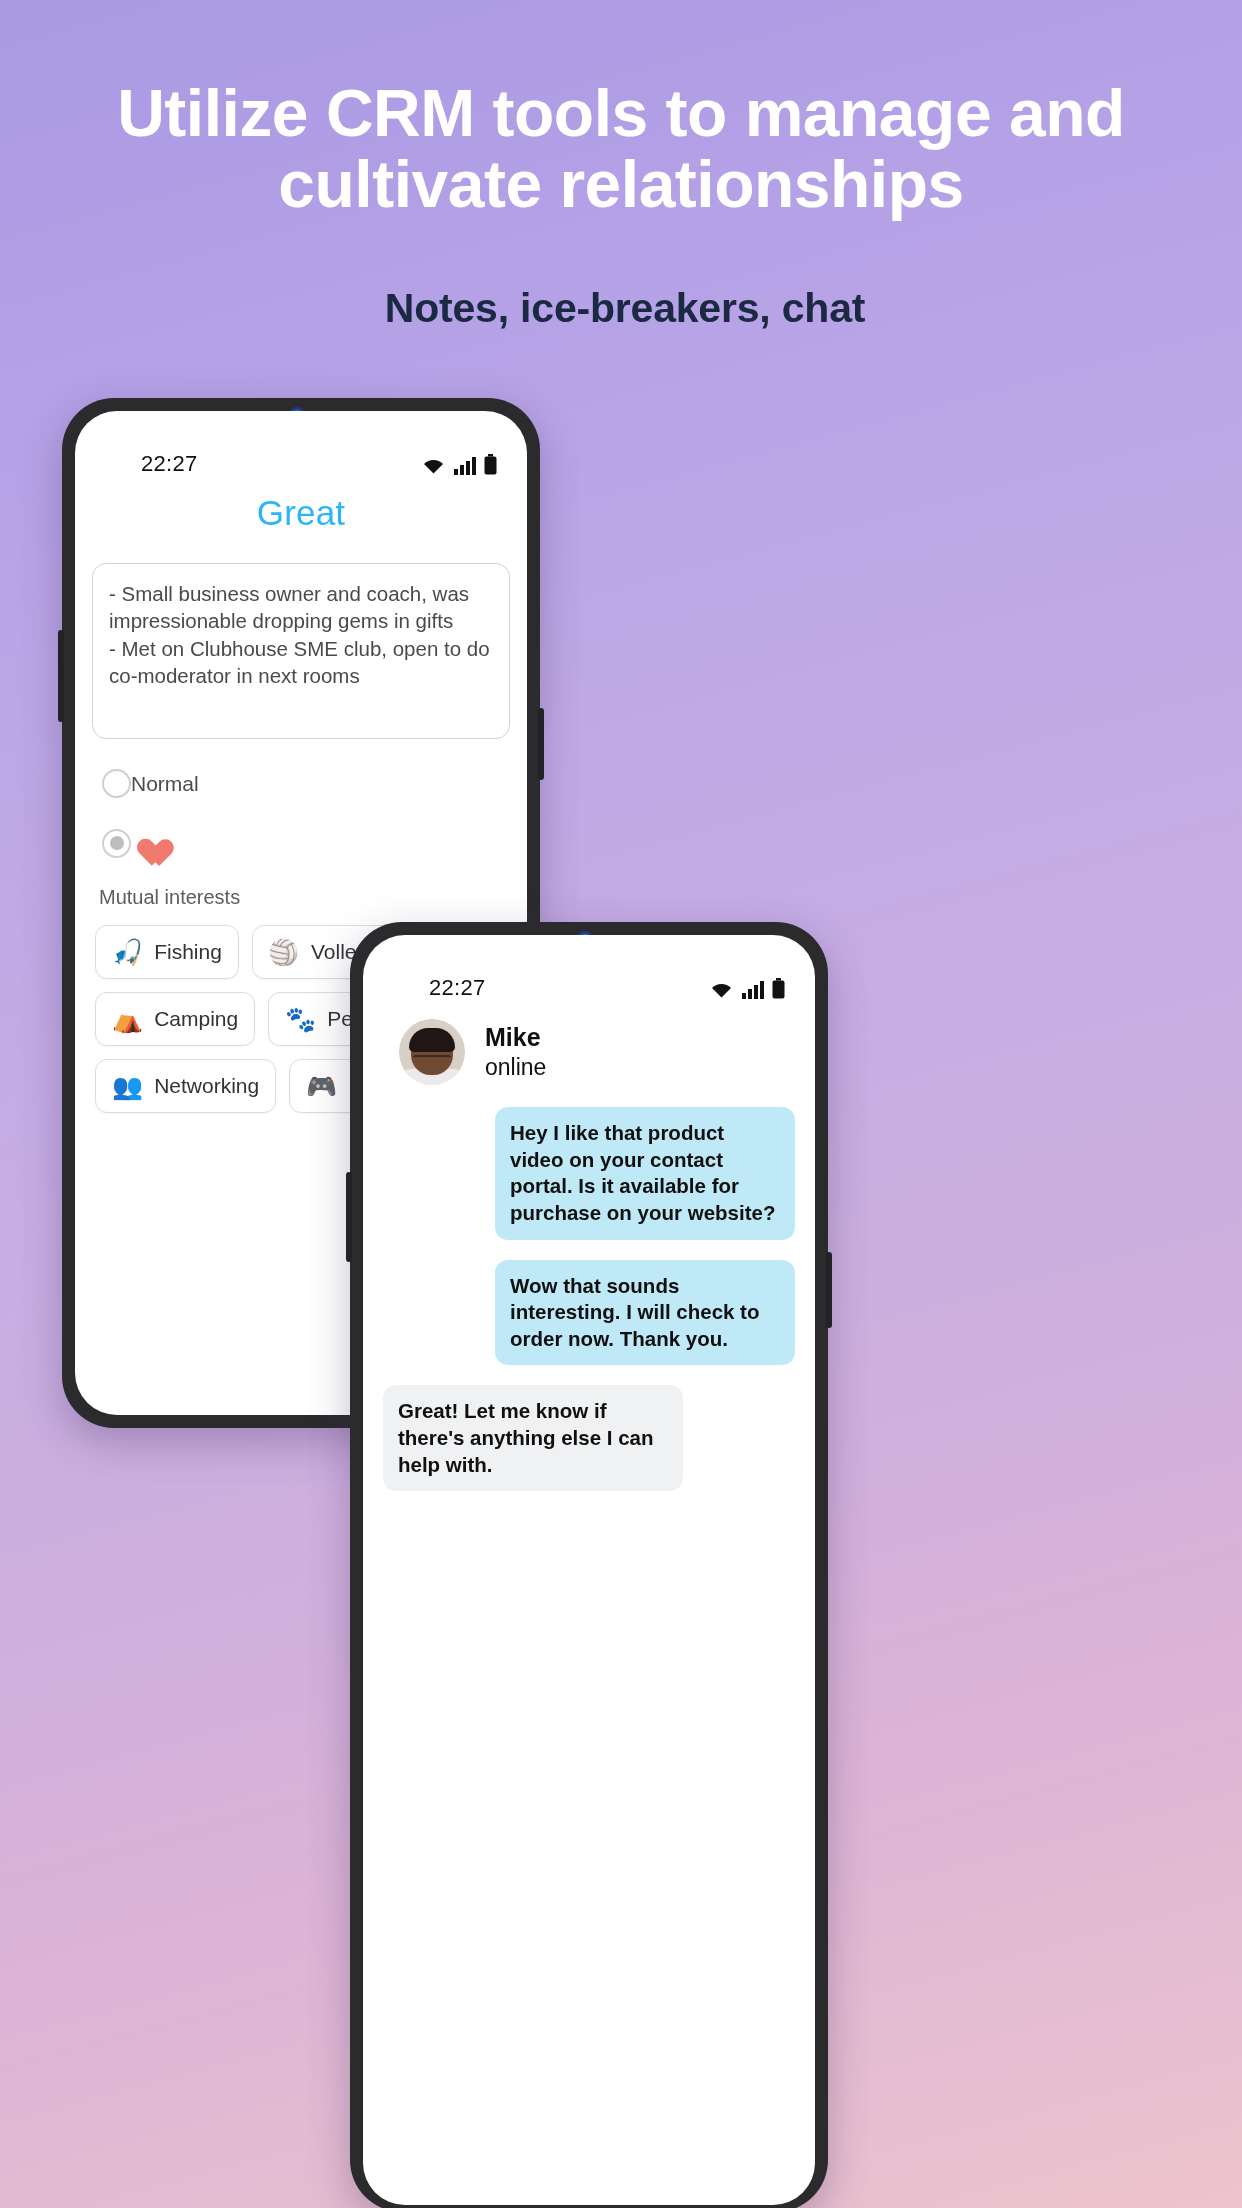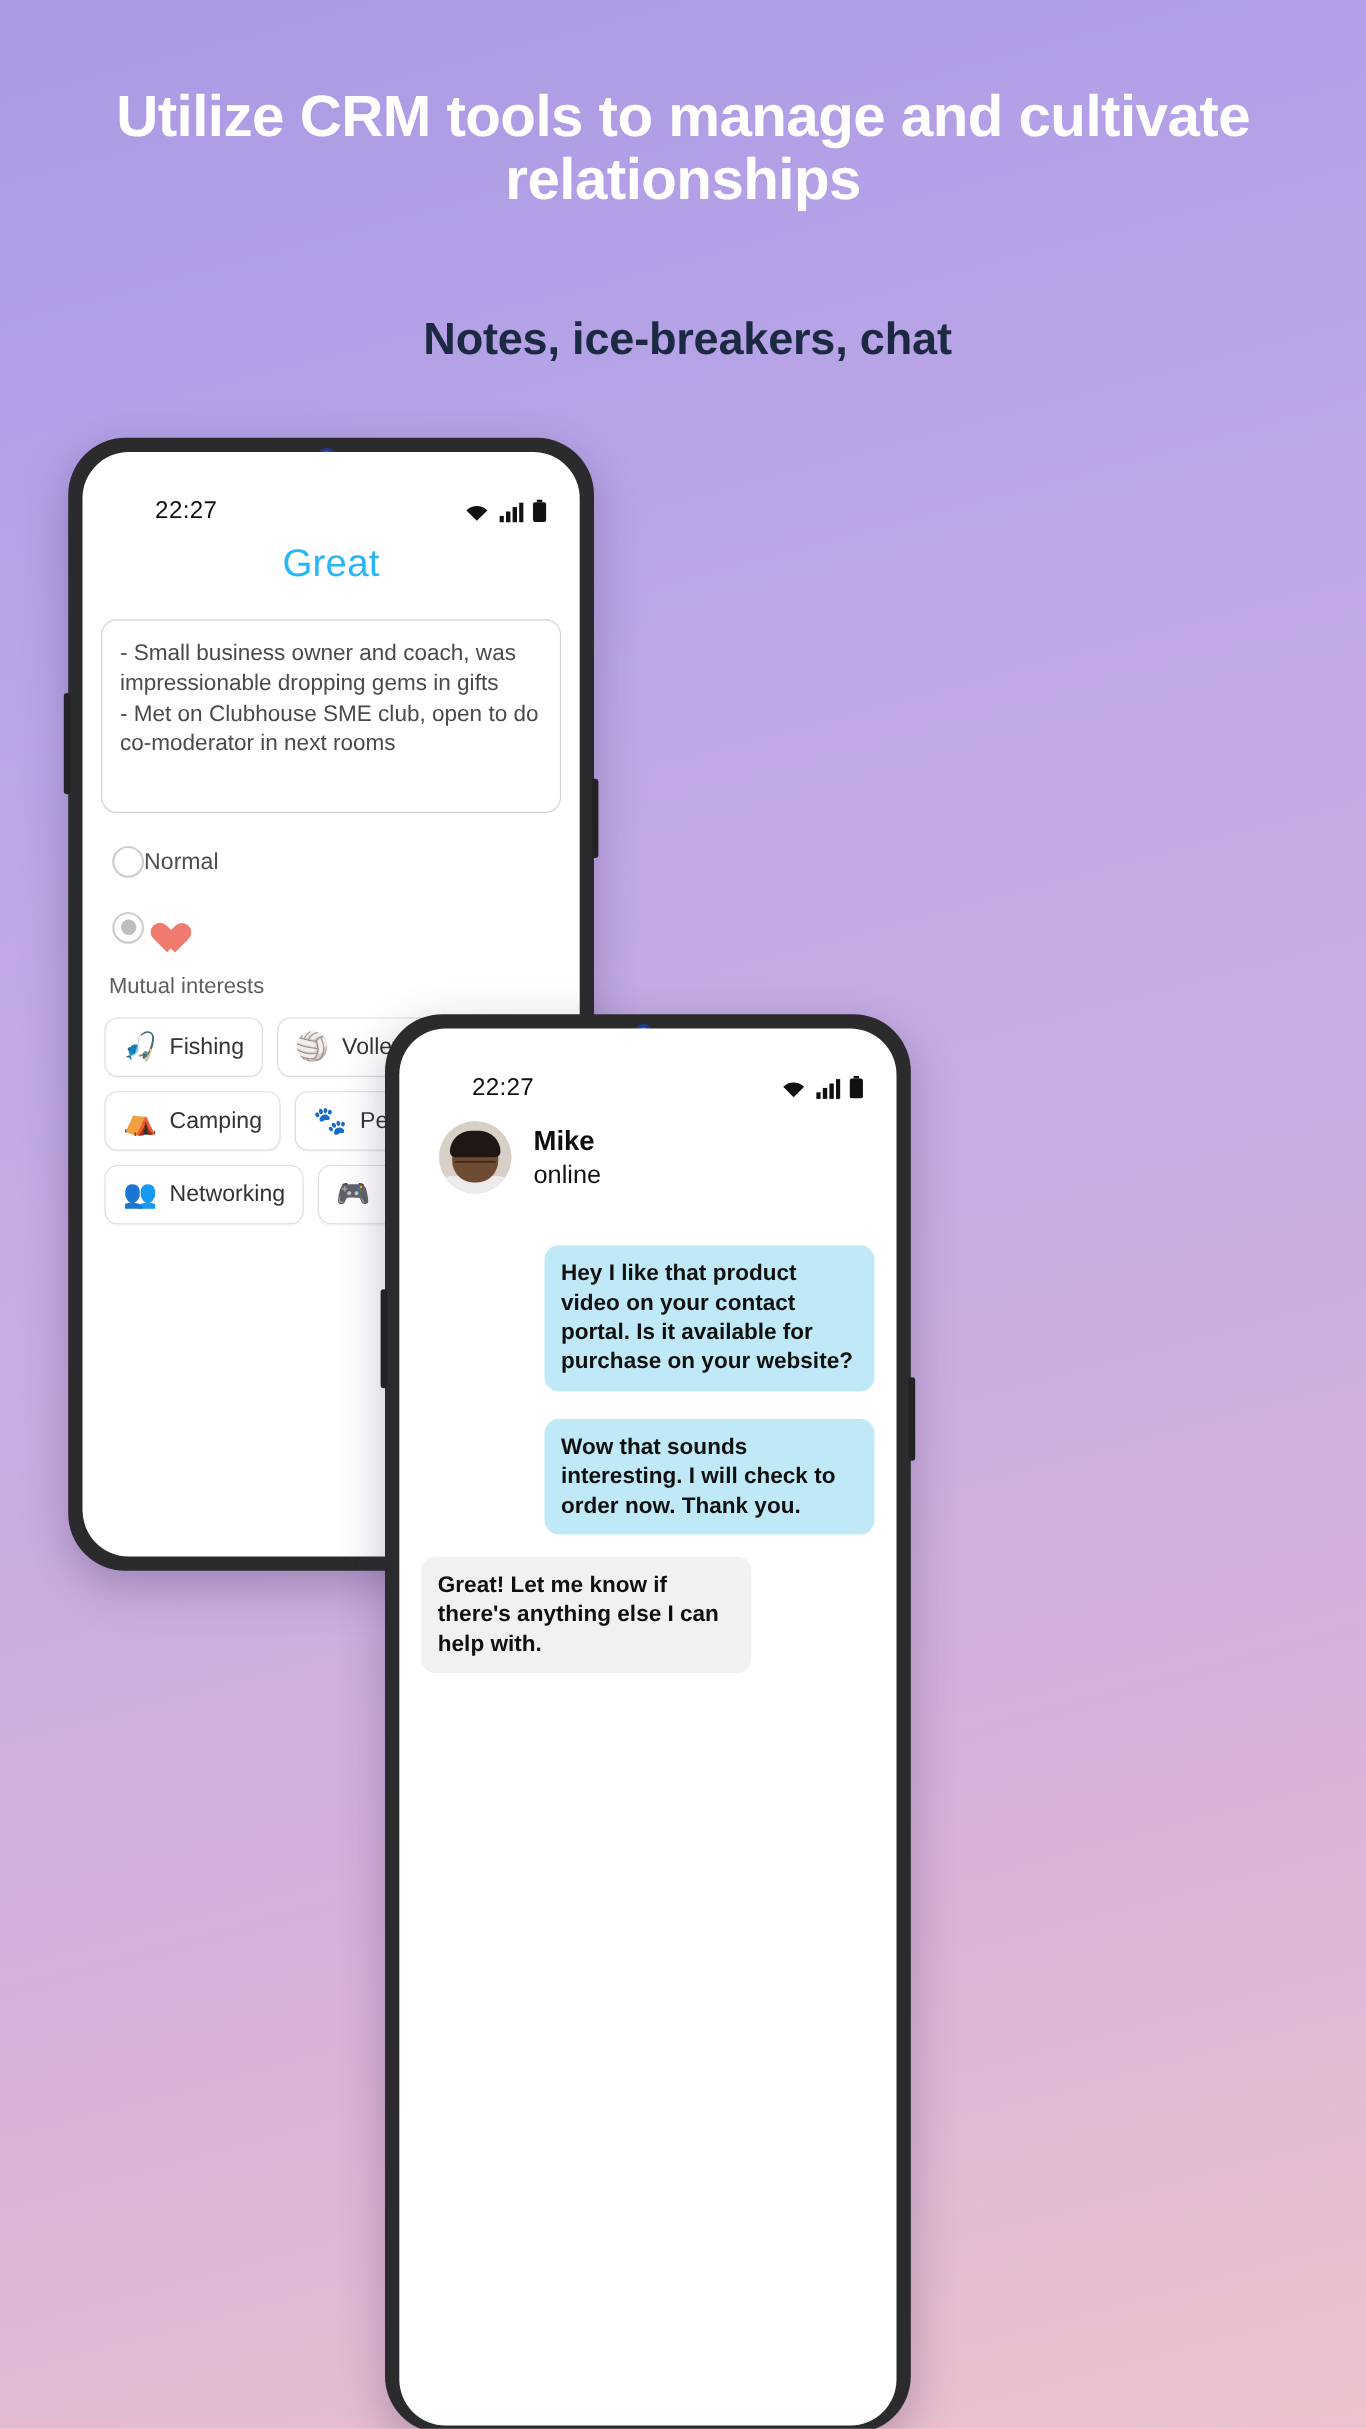--- a/index.html
+++ b/index.html
@@ -25,21 +25,21 @@
       #eec3cd 100%);
   }
 
   
   .headline {
     position: absolute;
     top: 78px;
     left: 0;
     width: 1242px;
     text-align: center;
-    font-size: 53px;
+    font-size: 66px;
     line-height: 1.08;
     font-weight: 700;
     color: #ffffff;
     letter-spacing: -0.5px;
     padding: 0 60px;
   }
 
   .subhead {
     position: absolute;
     top: 285px;
@@ -276,21 +276,21 @@
     transform: translateX(-50%);
     width: 38px; height: 9px;
     border-top: 2px solid #3a2b22;
     border-radius: 3px;
   }
   .chat-name { font-size: 25px; font-weight: 700; color: #0f0f0f; line-height: 1.28; }
   .chat-status { font-size: 23px; color: #111; line-height: 1.28; }
 
   .messages { padding: 22px 20px 0 20px; }
   .msg-row { display: flex; margin-bottom: 20px; }
-  .msg-row.out { justify-content: flex-end; margin-top: 25px; }
+  .msg-row.out { justify-content: flex-end; }
   .msg-row.in  { justify-content: flex-start; }
   .bubble {
     max-width: 300px;
     border-radius: 13px;
     padding: 13px 15px;
     font-size: 20.5px;
     line-height: 1.30;
     color: #101010;
     font-weight: 700;
   }

